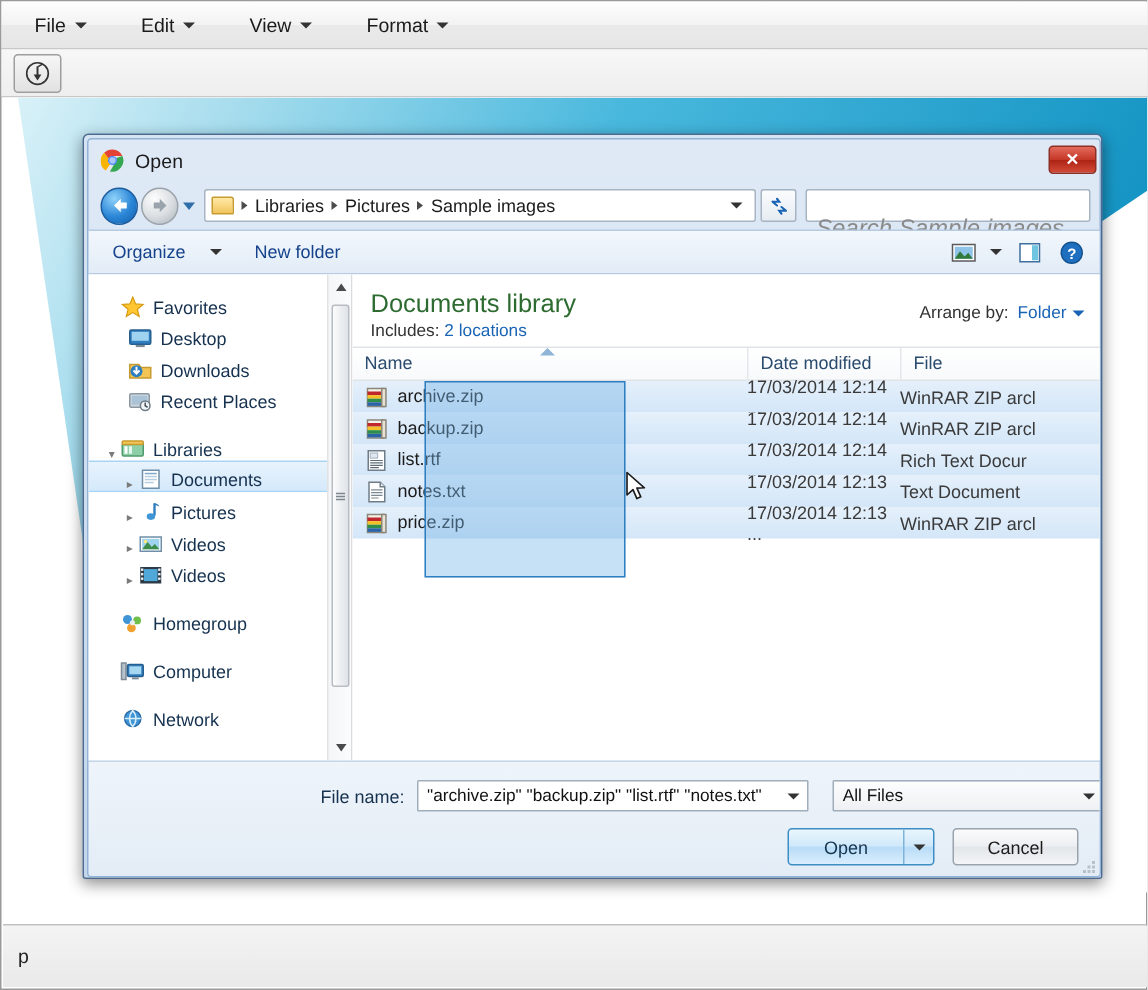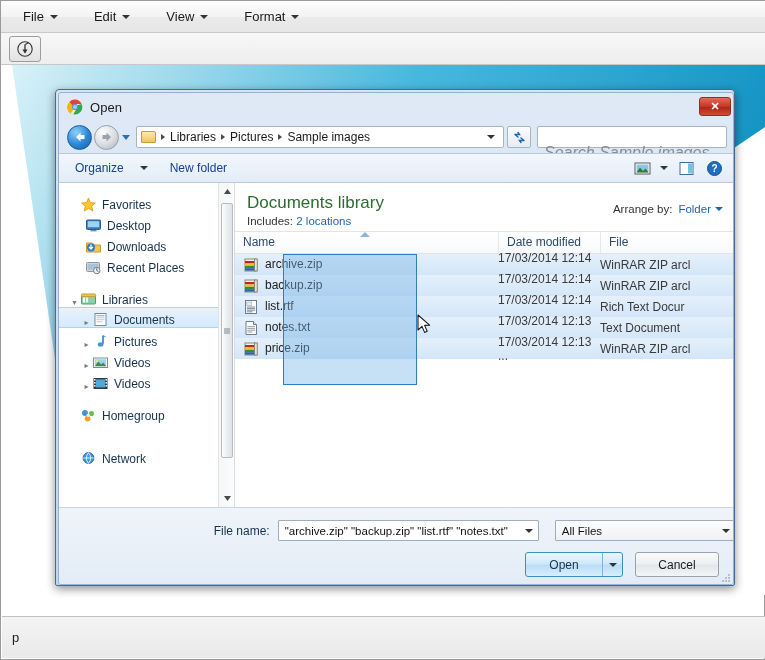--- a/index.html
+++ b/index.html
@@ -580,20 +580,30 @@
               <circle cx="5" cy="5" r="3" fill="#3f95d6"></circle>
               <circle cx="11.4" cy="5.6" r="2.6" fill="#6fbf4a"></circle>
               <circle cx="7.6" cy="10.6" r="2.9" fill="#f0a030"></circle>
               <circle cx="8.3" cy="7.2" r="1.7" fill="#e8eef3"></circle>
             </svg>
             <span class="tlabel">Homegroup</span>
           </div>
 
           <div class="tspacer"></div>
 
+          <div class="tnode">
+            <span class="twist"></span>
+            <svg class="tico" viewBox="0 0 17 15">
+              <rect x="1" y="2" width="3" height="11" fill="#b7c2cb" stroke="#7e8b95"></rect>
+              <rect x="5" y="3" width="10.5" height="8" rx="1" fill="#2f7ec0" stroke="#27608f"></rect>
+              <rect x="6.2" y="4.2" width="8" height="5.3" fill="#a6d8f2"></rect>
+              <rect x="8" y="11.6" width="4.5" height="1.3" fill="#7e8b95"></rect>
+            </svg>
+            <span class="tlabel">Computer</span>
+          </div>
 
           <div class="tspacer"></div>
 
           <div class="tnode">
             <span class="twist"></span>
             <svg class="tico" viewBox="0 0 17 15">
               <circle cx="8.5" cy="7" r="5.4" fill="#3f95d6" stroke="#2a6ca8"></circle>
               <path d="M3.1 7 h10.8 M8.5 1.6 a8 8 0 0 1 0 10.8 a8 8 0 0 1 0 -10.8" fill="none" stroke="#d9eefb"></path>
             </svg>
             <span class="tlabel">Network</span>

